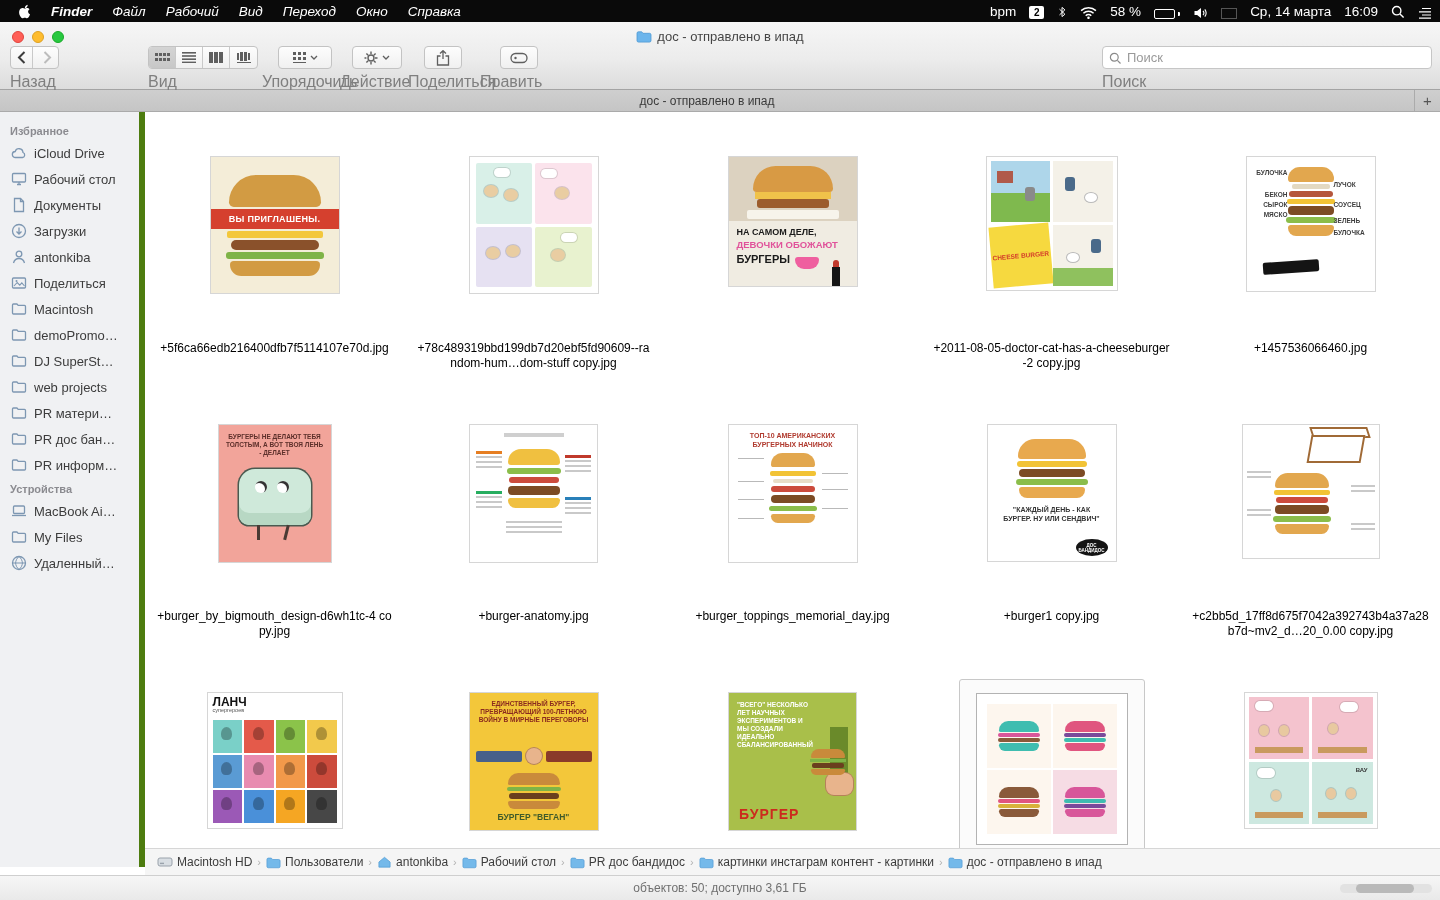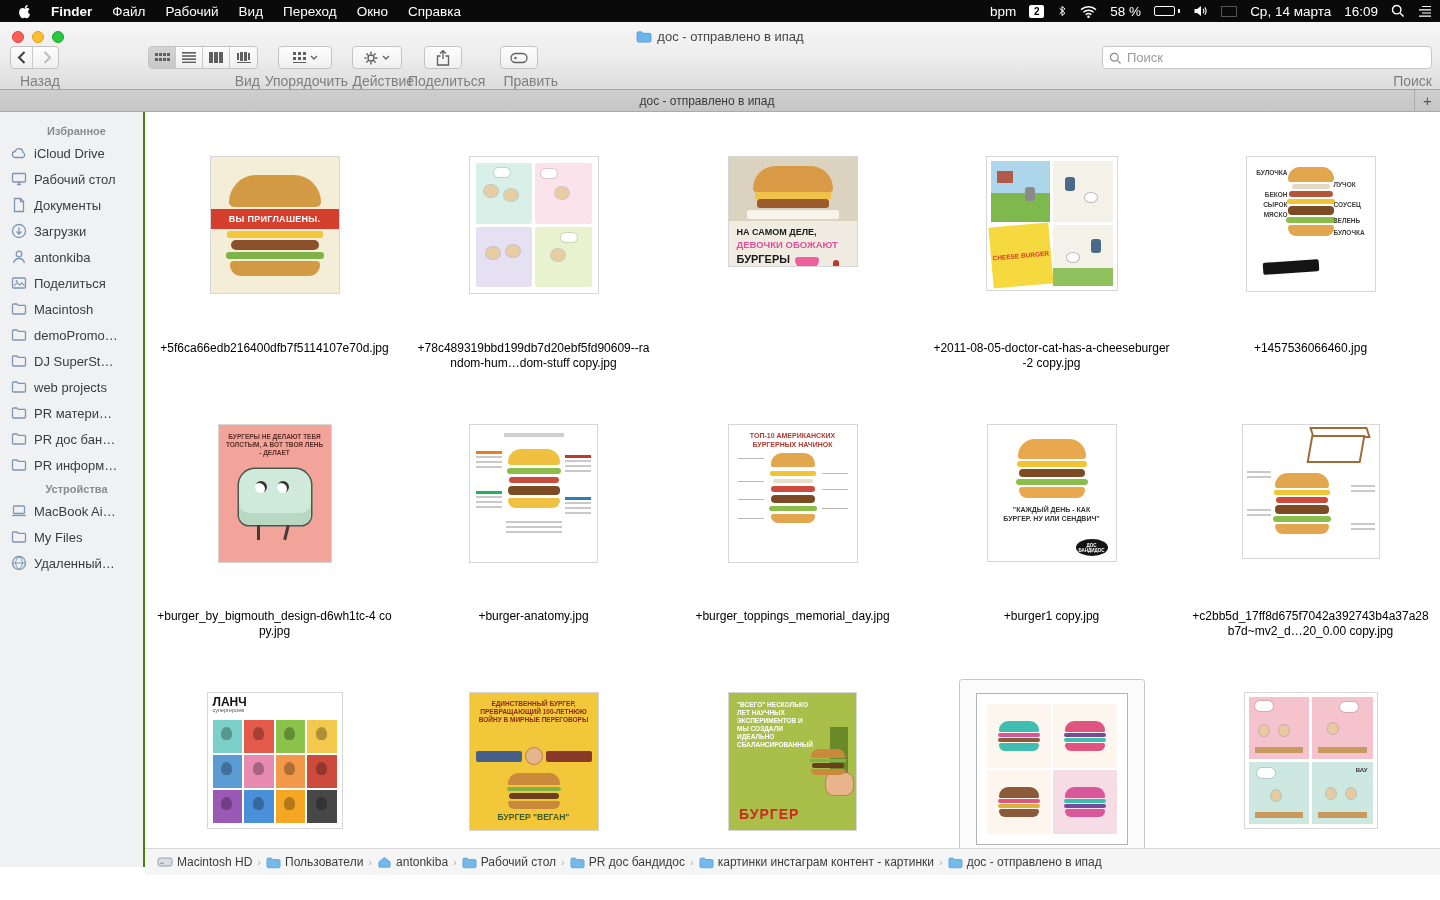--- a/index.html
+++ b/index.html
@@ -5,23 +5,23 @@
   * { margin:0; padding:0; box-sizing:border-box; }
   html,body { width:1440px; height:900px; overflow:hidden; }
   body { font-family:"Liberation Sans", sans-serif; background:#000; }
   .screen { position:relative; width:1440px; height:900px; background:#fff; }
 
   
   .menubar { position:absolute; top:0; left:0; right:0; height:22px; background:#0a0a0a;
     display:flex; align-items:center; color:#fff; font-size:13.5px; padding:0 8px; z-index:50;}
   .menubar .apple { display:flex; align-items:center; padding:0 10px; }
   .menu-left { display:flex; align-items:center; }
-  .menu-left .mitem { padding:0 10px; height:22px; display:flex; align-items:center; }
+  .menu-left .mitem { padding:0 10px; height:22px; display:flex; align-items:center;font-style:italic; }
   .menu-left .appname { font-weight:bold; }
-  .menu-right { margin-left:auto; display:flex; align-items:center; gap:13px; }
+  .menu-right { margin-left:auto; display:flex; align-items:flex-end; gap:13px; }
   .menu-right .sitem { display:flex; align-items:center; gap:3px; }
   .kbd2 { min-width:15px; height:13px; background:#fff; color:#000; border-radius:2px;
     font-size:10px; font-weight:bold; display:flex; align-items:center; justify-content:center; padding:0 2px;}
   .batt { display:flex; align-items:center; gap:1px; }
   .batt-body { width:21px; height:10px; border:1px solid #fff; border-radius:2px; padding:1px; }
   .batt-fill { height:100%; width:58%; background:#fff; }
   .batt-nub { width:2px; height:4px; background:#fff; border-radius:0 1px 1px 0; }
   .flag { width:16px; height:11px; border:0.5px solid #555; display:flex; flex-direction:column; }
   .flag span { flex:1; }
 
@@ -48,32 +48,32 @@
   .btn-arrange { left:278px; width:54px; }
   .btn-action { left:352px; width:50px; }
   .btn-share { left:424px; width:38px; }
   .btn-tags { left:500px; width:38px; }
   .search { position:absolute; top:24px; right:8px; width:330px; height:23px; background:#fff;
     border:1px solid #c6c6c6; border-radius:4px; }
   .search input { width:100%; height:100%; border:none; outline:none; padding-left:24px; font-size:13px;
     color:#333; font-family:"Liberation Sans",sans-serif; background:transparent; }
   .search input::placeholder { color:#9a9a9a; }
   .search svg { position:absolute; left:6px; top:5px; }
-  .tlabel { position:absolute; top:51px; font-size:14px; color:#7f7f7f; text-align:right; }
+  .tlabel { position:absolute; top:51px; font-size:16px; color:#7f7f7f; text-align:left; }
 
   
   .tabbar { position:absolute; top:90px; left:0; right:0; height:22px;
     background:linear-gradient(#cfcfcf,#c5c5c5); border-bottom:1px solid #aaa; display:flex; z-index:40;}
   .tab { flex:1; display:flex; align-items:center; justify-content:center; font-size:12px; color:#3a3a3a; }
   .newtab { width:26px; border-left:1px solid #ababab; display:flex; align-items:center; justify-content:center;
     color:#555; font-size:15px; }
 
   
   .sidebar { position:absolute; left:0; top:112px; bottom:33px; width:145px; background:#f0f1f3;
-    border-right:2px solid #4d7c0f; padding-top:8px; overflow:hidden;text-align:center; }
+    border-right:6px solid #4d7c0f; padding-top:8px; overflow:hidden; }
   .side-header { font-size:11px; font-weight:bold; color:#8b8b90; padding:5px 0 3px 10px; }
   .side-item { height:26px; display:flex; align-items:center; padding-left:10px; gap:7px; font-size:13px;
     color:#3c3c3c; white-space:nowrap; }
   .side-item .ic { width:17px; height:17px; display:flex; align-items:center; justify-content:center; flex:none;}
 
   
   .content { position:absolute; left:145px; top:112px; right:0; bottom:52px; background:#fff; overflow:hidden; }
   .grid { display:grid; grid-template-columns:repeat(5,259px); padding-top:45px; }
   .cell { height:268px; display:flex; flex-direction:column; align-items:center; }
   .thumb-wrap { height:136px; display:flex; align-items:flex-start; justify-content:center; overflow:visible; }
@@ -95,21 +95,21 @@
 
   
   .t2 { width:128px; height:136px; padding:6px; display:grid; grid-template:1fr 1fr / 1fr 1fr; gap:3px; }
   .t2 .p { position:relative; border-radius:2px; }
   .t2 .blob { position:absolute; width:14px; height:12px; background:#e9cda2; border-radius:50%;
     box-shadow:0 0 0 1px rgba(0,0,0,.15); }
   .t2 .bub { position:absolute; width:16px; height:9px; background:#fff; border-radius:6px;
     box-shadow:0 0 0 1px rgba(0,0,0,.12); }
 
   
-  .t3 { width:128px; height:109px; background:#f0ece2; }
+  .t3 { width:128px; height:129px; background:#f0ece2; }
   .t3-photo { position:absolute; top:0; left:0; right:0; height:64px; background:#dcd2c0; }
   .t3-bun { position:absolute; top:9px; left:24px; width:80px; height:26px; background:#d89a44;
     border-radius:40px 40px 6px 6px; }
   .t3-f1 { position:absolute; top:35px; left:26px; width:76px; height:7px; background:#f0c24a; }
   .t3-f2 { position:absolute; top:42px; left:28px; width:72px; height:9px; background:#9c5c2c; border-radius:3px;}
   .t3-wrapr { position:absolute; top:53px; left:18px; width:92px; height:9px; background:#f7f4eb; border-radius:2px;}
   .t3-l1 { position:absolute; top:70px; left:8px; font-size:9px; font-weight:bold; color:#1a1a1a; }
   .t3-l2 { position:absolute; top:82px; left:8px; font-size:9.5px; font-weight:bold; color:#e0529a; }
   .t3-l3 { position:absolute; top:96px; left:8px; font-size:11px; font-weight:bold; color:#1a1a1a; }
   .t3-lips { position:absolute; left:66px; top:100px; width:24px; height:12px; background:#ef5f9f;
@@ -994,14 +994,19 @@
     </span>
     <span class="pchev">›</span>
     <span class="pitem">
       <svg width="15" height="13" viewBox="0 0 16 13">
           <path d="M1 3.2c0-.8.6-1.4 1.4-1.4h3.3L7 3.3h6.6c.8 0 1.4.6 1.4 1.4v6c0 .8-.6 1.4-1.4 1.4H2.4c-.8 0-1.4-.6-1.4-1.4z" fill="#74b9ea" stroke="#559ed6" stroke-width=".8"></path>
         </svg>
       <span>дос - отправлено в ипад</span>
     </span>
   </div>
 
+  <div class="statusbar">
+    <span>объектов: 50; доступно 3,61 ГБ</span>
+    <span class="hscroll-track"></span>
+    <span class="hscroll-thumb"></span>
+  </div>
 
 </div>
 
 </body></html>

